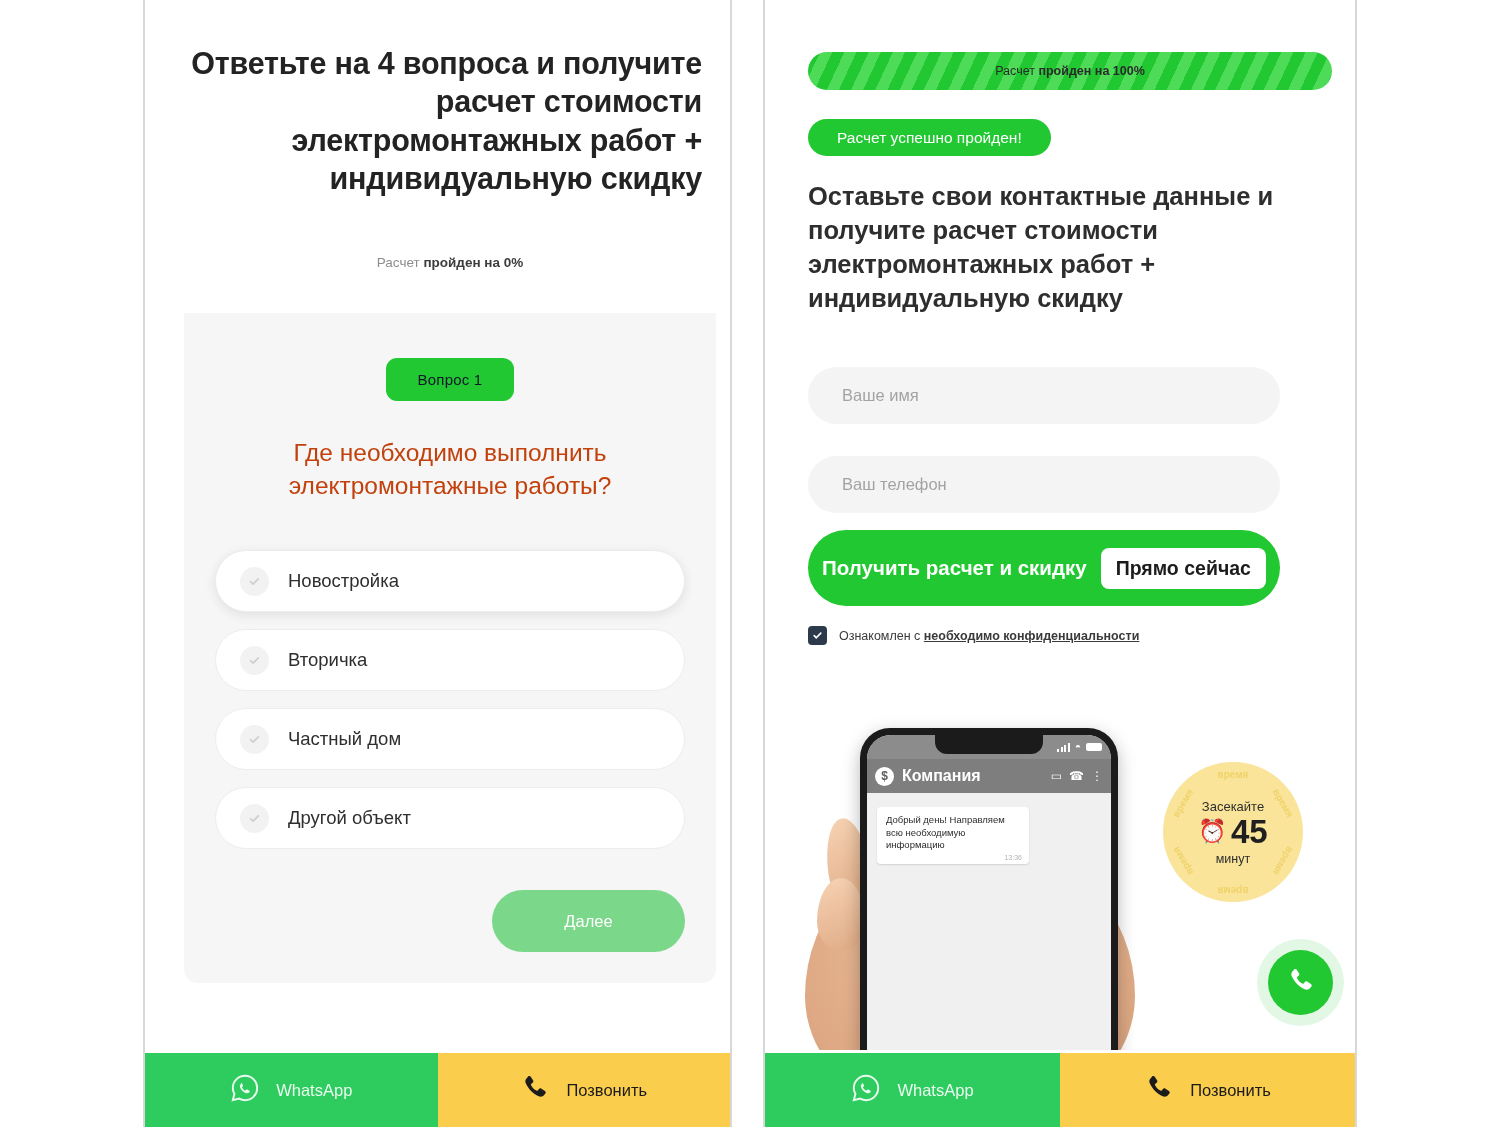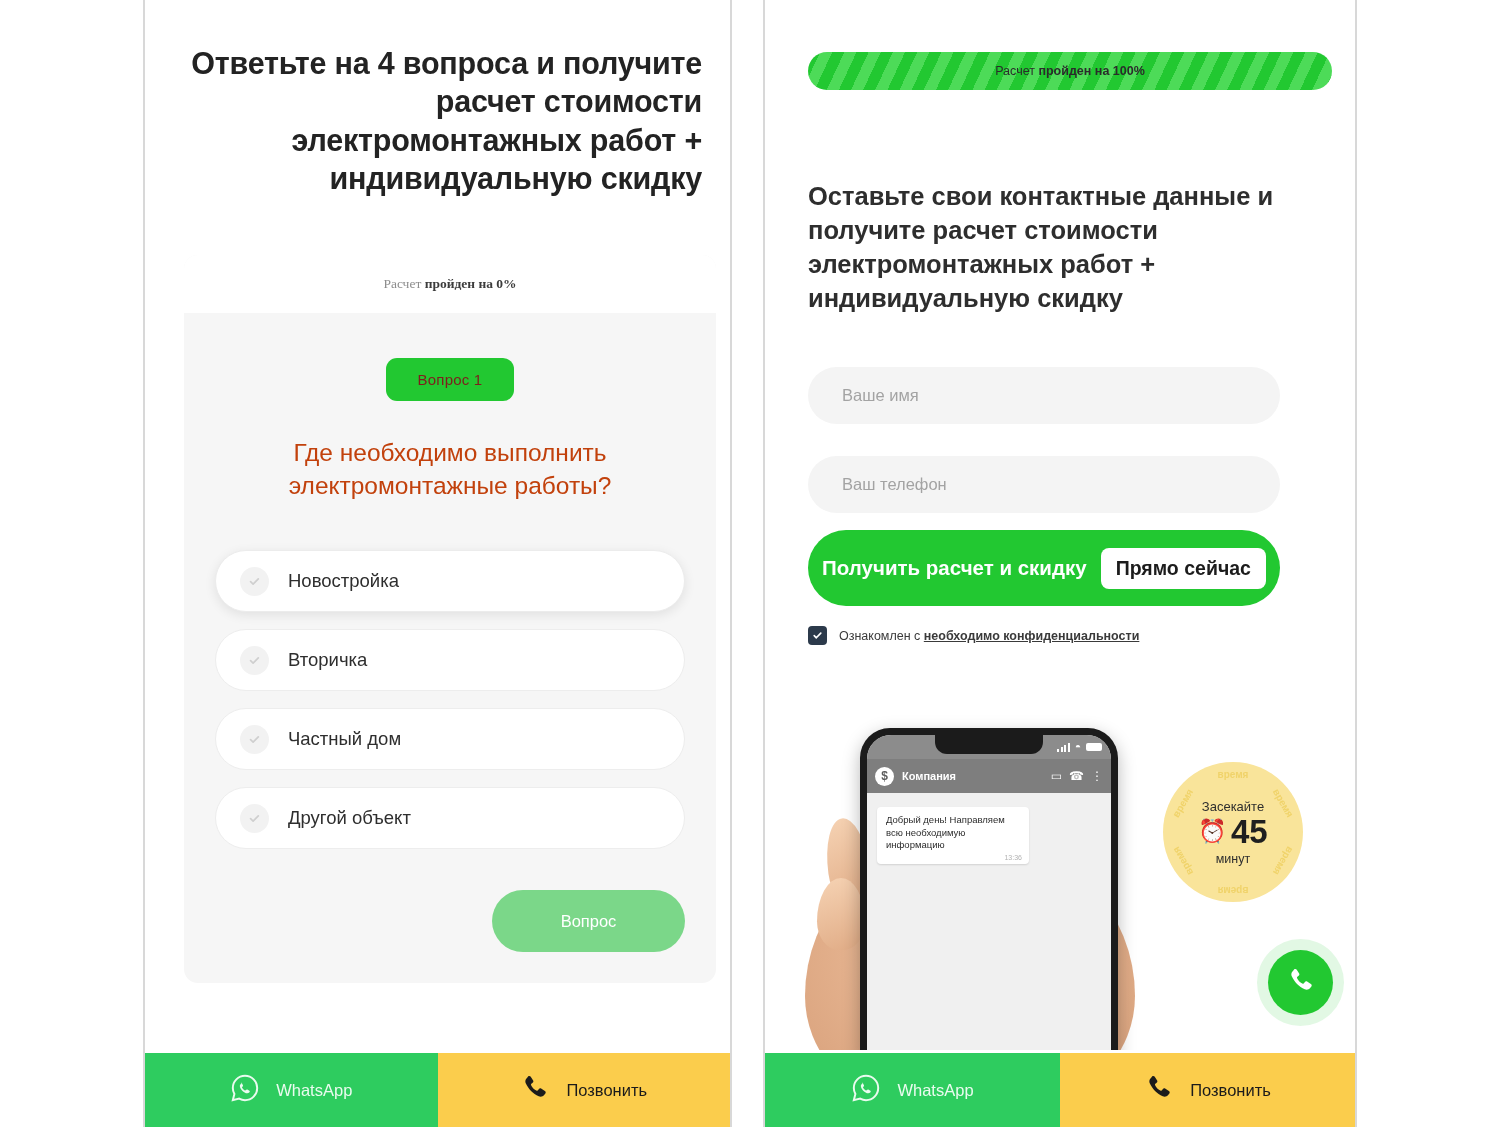--- a/index.html
+++ b/index.html
@@ -44,33 +44,33 @@
     position: absolute;
     left: 39px; top: 255px;
     width: 532px;
     background: #f6f6f6;
     border-radius: 14px;
   }
   .quiz-progress-strip {
     background: #ffffff;
     border-radius: 14px 14px 0 0;
     height: 58px;
-    display: flex; align-items: center; justify-content: center; font-family: Liberation Serif, serif;
+    display: flex; align-items: flex-start; justify-content: center;
   }
   .progress-text {
     font-size: 13.5px;
     color: #8d8d8d;
     white-space: nowrap;
   }
   .progress-text b { color: #3c3c3c; font-weight: 700; }
 
   .qbadge-wrap { display: flex; justify-content: center; margin-top: 45px; }
   .qbadge {
     background: #22c831;
-    color: #7f1d1d;
+    color: #0f172a;
     font-size: 15px;
     padding: 13px 32px;
     border-radius: 11px;
     letter-spacing: 0.2px;
   }
 
   .question {
     margin: 35px 34px 0;
     text-align: center;
     font-size: 24.5px;
@@ -306,21 +306,21 @@
   .avatar {
     width: 19px; height: 19px; border-radius: 50%;
     background: #ffffff;
     color: #5c5c5c;
     font-size: 12px; font-weight: 700;
     display: flex; align-items: center; justify-content: center;
     flex: 0 0 auto;
   }
   .app-title {
     margin-left: 8px; color: #ffffff;
-    font-size: 11px; font-weight: 700;
+    font-size: 16px; font-weight: 700;
     flex: 1 1 auto;
   }
   .app-ico { color: #fff; font-size: 12px; margin-left: 7px; }
   .chat { background: #f0f0f0; height: 100%; padding: 14px 10px; }
   .bubble {
     background: #ffffff;
     border-radius: 4px;
     padding: 7px 9px 12px;
     width: 152px;
     position: relative;
@@ -447,21 +447,21 @@
               <svg width="13" height="13" viewBox="0 0 13 13">
                   <path d="M2.6 6.7 L5.1 9.1 L10.3 3.9" fill="none" stroke="#cfcfcf" stroke-width="1.7" stroke-linecap="round" stroke-linejoin="round"></path>
                 </svg>
             </span>
             <span class="opt-label">Другой объект</span>
           </div>
         </div>
       </div>
 
       <div class="next-row">
-        <button class="next-btn">Вопрос</button>
+        <button class="next-btn">Далее</button>
       </div>
     </div>
 
     <div class="bottombar bb-left" style="left:0;width:585px;">
       <div class="bb-half bb-wa">
         <span>
           <svg width="30" height="30" viewBox="0 0 32 32">
               <path d="M16 3C8.8 3 3 8.8 3 16c0 2.3.6 4.5 1.7 6.4L3 29l6.8-1.7A13 13 0 0 0 16 29c7.2 0 13-5.8 13-13S23.2 3 16 3z" fill="none" stroke="#eafbef" stroke-width="2.1"></path>
               <path d="M11.7 10.5c.3-.1.8 0 1 .4l1.1 2.2c.2.4.1.7-.1 1l-.7.8c-.2.2-.2.5-.1.7.6 1.2 1.8 2.4 3 3 .3.1.6.1.8-.1l.8-.7c.3-.2.6-.3 1-.1l2.2 1.1c.4.2.5.7.4 1-.3 1-1.4 1.8-2.5 1.9-3.5.2-8.3-4.6-8.1-8.1.1-1.1.9-2.2 1.9-2.5z" fill="#eafbef"></path>
             </svg>
@@ -478,20 +478,21 @@
       </div>
     </div>
   </div>
 
   <div class="card card-right">
 
     <div class="bar">
       <div class="bar-text"><span>Расчет </span><b>пройден на 100%</b></div>
     </div>
 
+    <div class="success">Расчет успешно пройден!</div>
 
     <h2 class="subhead">Оставьте свои контактные данные и получите расчет стоимости электромонтажных работ + индивидуальную скидку</h2>
 
     <input class="field field-name" type="text" placeholder="Ваше имя" style="">
     <input class="field field-phone" type="text" placeholder="Ваш телефон" style="">
 
     <div class="submit">
       <span class="submit-main">Получить расчет и скидку</span>
       <span class="submit-chip">Прямо сейчас</span>
     </div>

